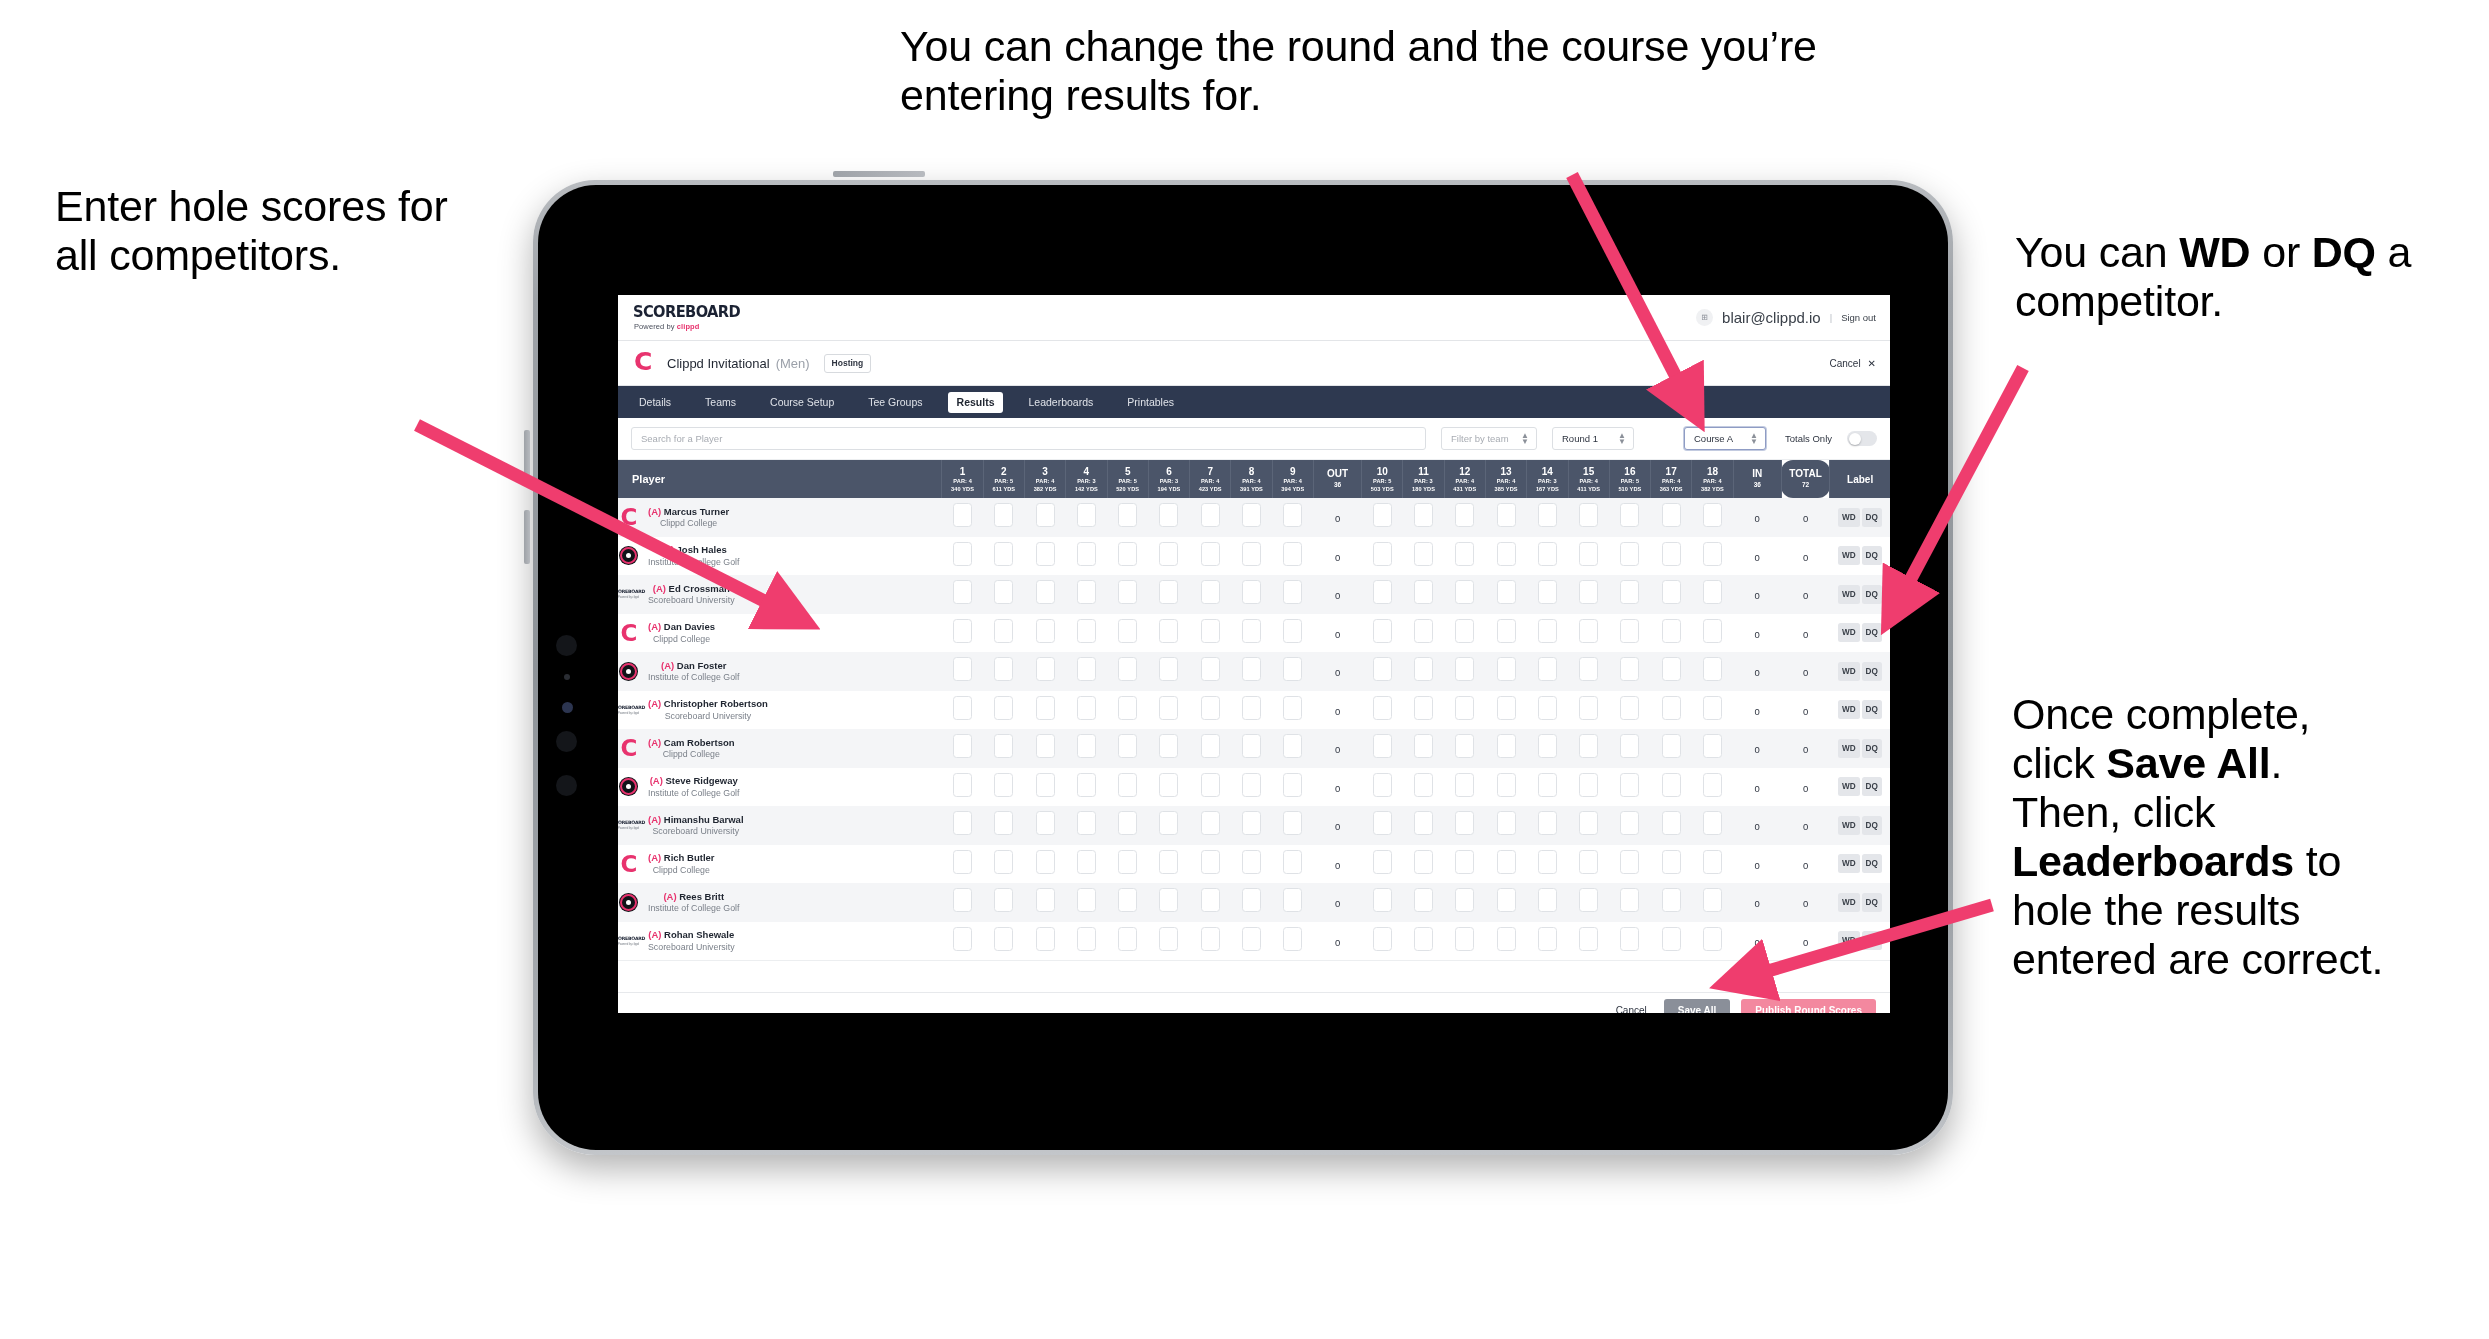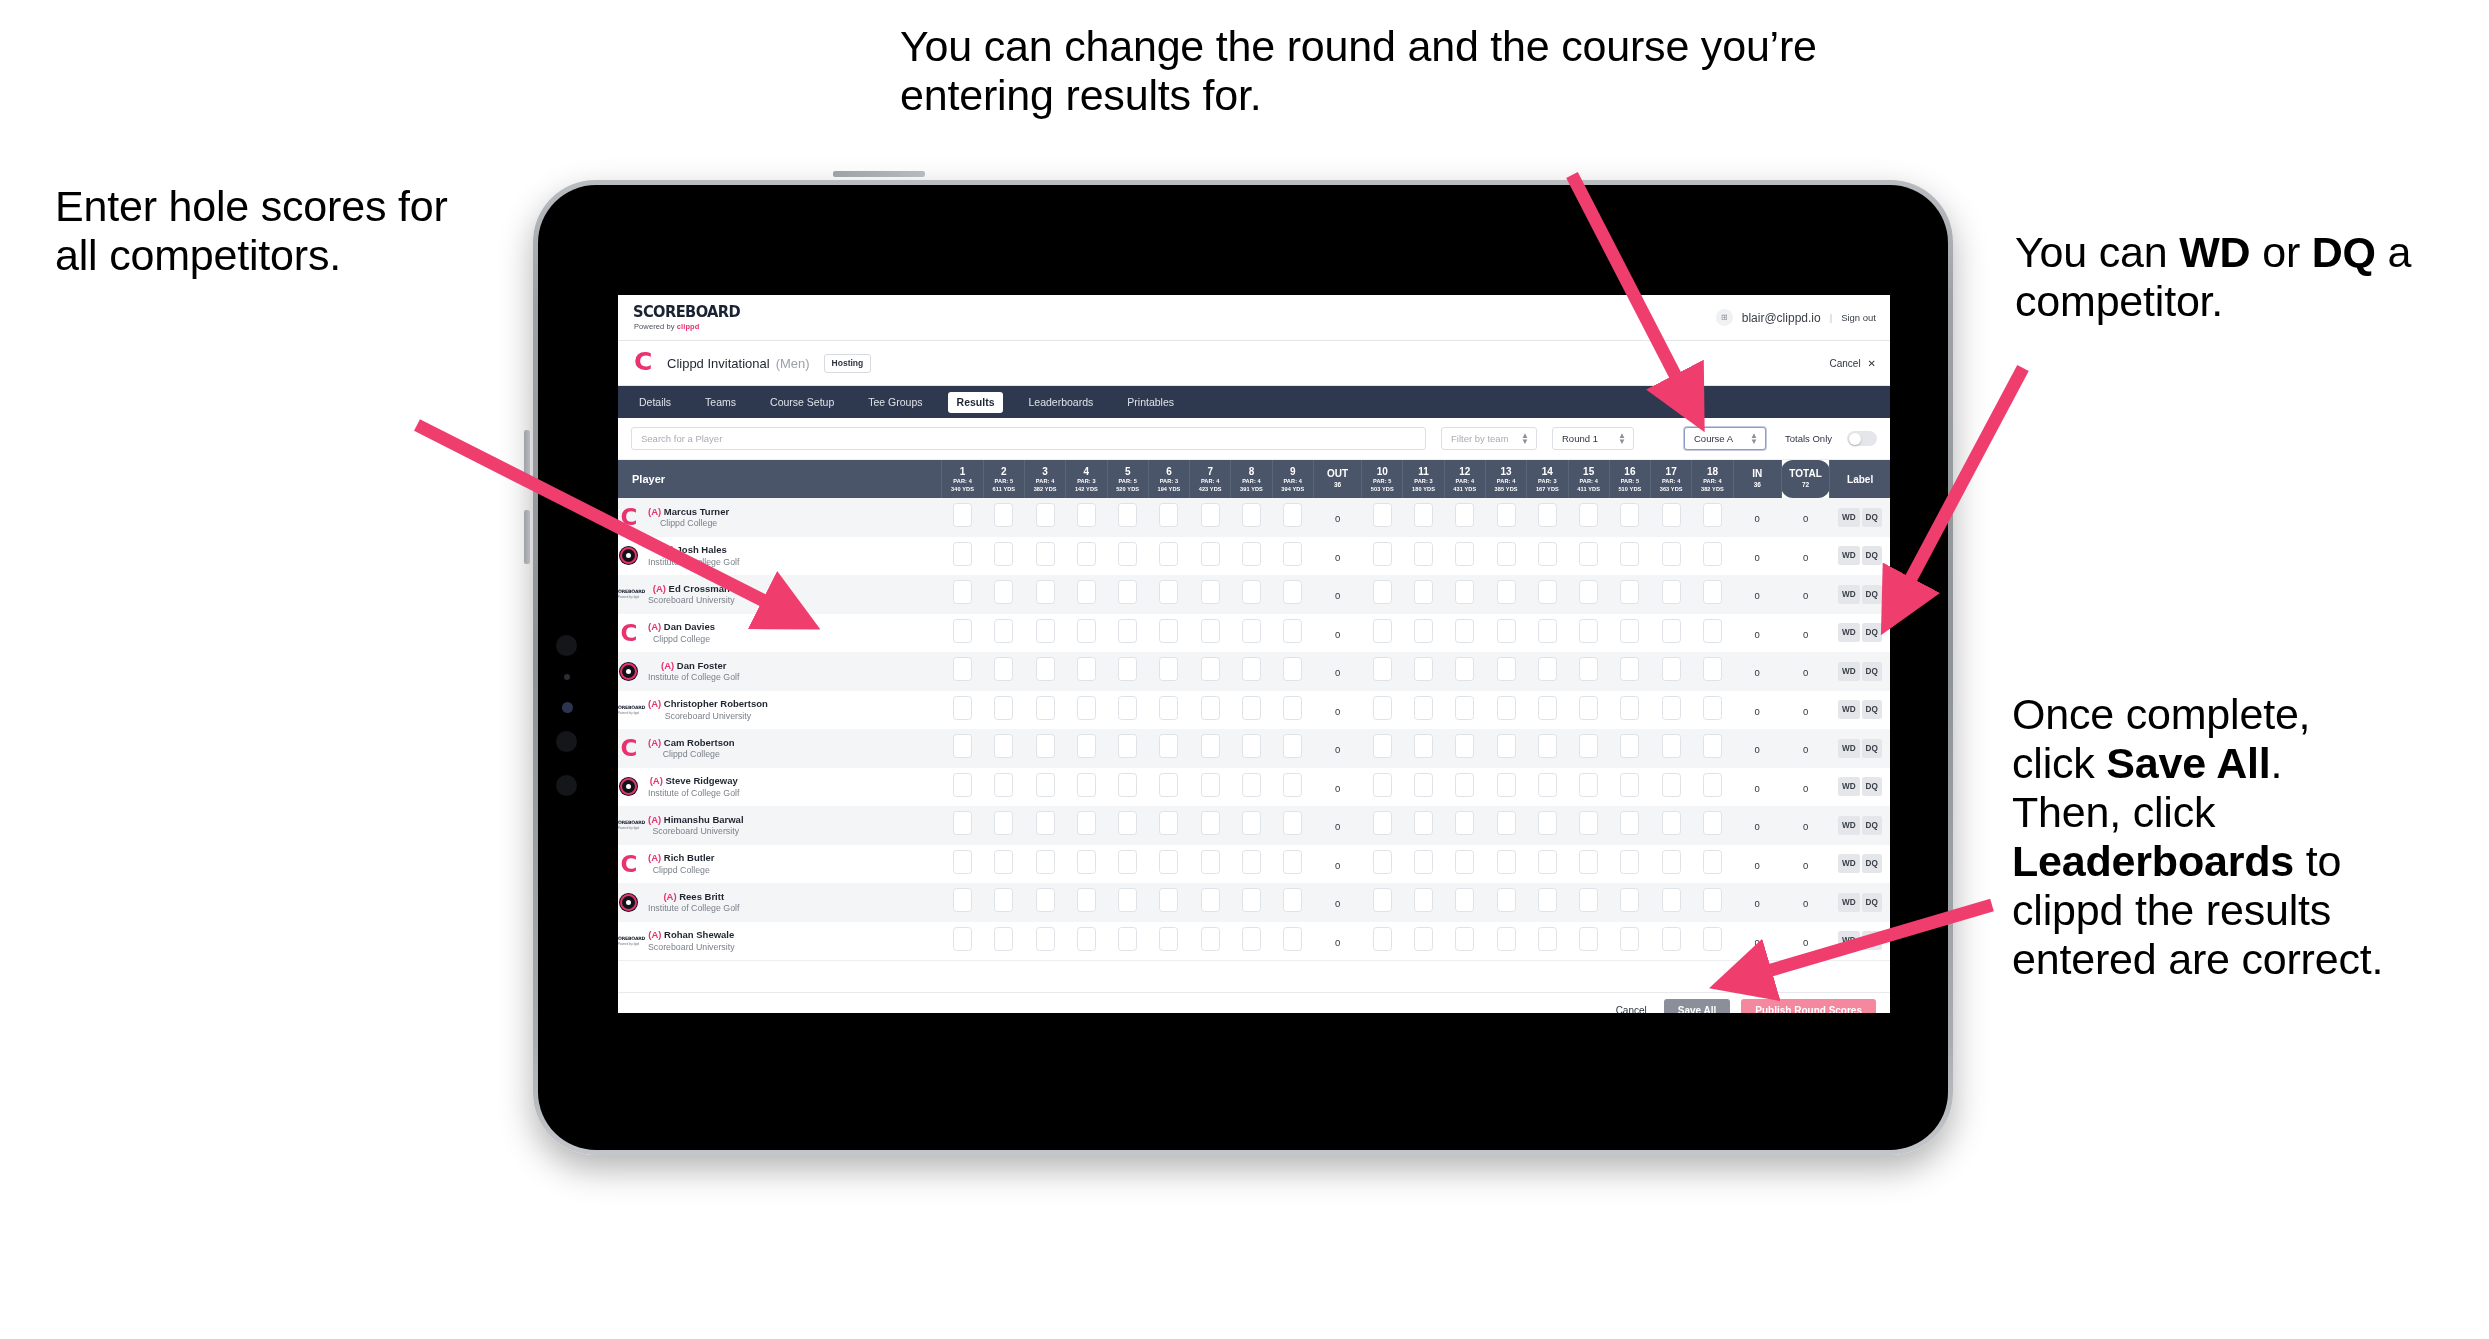--- a/index.html
+++ b/index.html
@@ -96,21 +96,21 @@
   }
   .topnav-item:last-child { border-right: 1px solid #eceef0; }
   .topnav-item.active::after {
     content: ""; position: absolute; left: 0; right: 0; bottom: -1px; height: 2.5px; background: #c7385f;
   }
   .topnav-right { margin-left: auto; display: flex; align-items: center; padding-right: 14px; gap: 9px; }
   .avatar-chip {
     width: 17px; height: 17px; border-radius: 50%; background: #f0f1f3;
     display: flex; align-items: center; justify-content: center; font-size: 8px; color: #8b9099;
   }
-  .user-email { font-size: 12px; color: #3a4049; }
+  .user-email { font-size: 15px; color: #3a4049; }
   .sep-pipe { font-size: 9.5px; color: #b9bdc4; }
   .signout { font-size: 9.5px; color: #3a4049; cursor: pointer; }
 
   
   #tourney {
     height: 45px; background:#fff; display: flex; align-items: center;
     padding: 0 14px 0 16px; border-bottom: 1px solid #e3e5e8;
   }
   .clippd-c {
     width: 22px; height: 22px; margin-right: 11px; position: relative; flex: none;
@@ -247,21 +247,21 @@
 
   <div class="anno" id="anno-wd">
     <span>You can </span><b>WD</b><span> or </span><b>DQ</b><span> a competitor.</span>
   </div>
 
   <div class="anno" id="anno-save">
     <span>Once complete,</span><br>
     <span>click </span><b>Save All</b><span>.</span><br>
     <span>Then, click </span><br>
     <b>Leaderboards</b><span> to</span><br>
-    <span>clippd the results</span><br>
+    <span>hole the results</span><br>
     <span>entered are correct.</span>
   </div>
 
   <div id="tablet">
     <div class="side-btn" id="btn-vol-a"></div>
     <div class="side-btn" id="btn-vol-b"></div>
     <div class="side-btn" id="btn-power"></div>
 
     <div id="tablet-inner">
       <div class="cam" id="cam1"></div>

